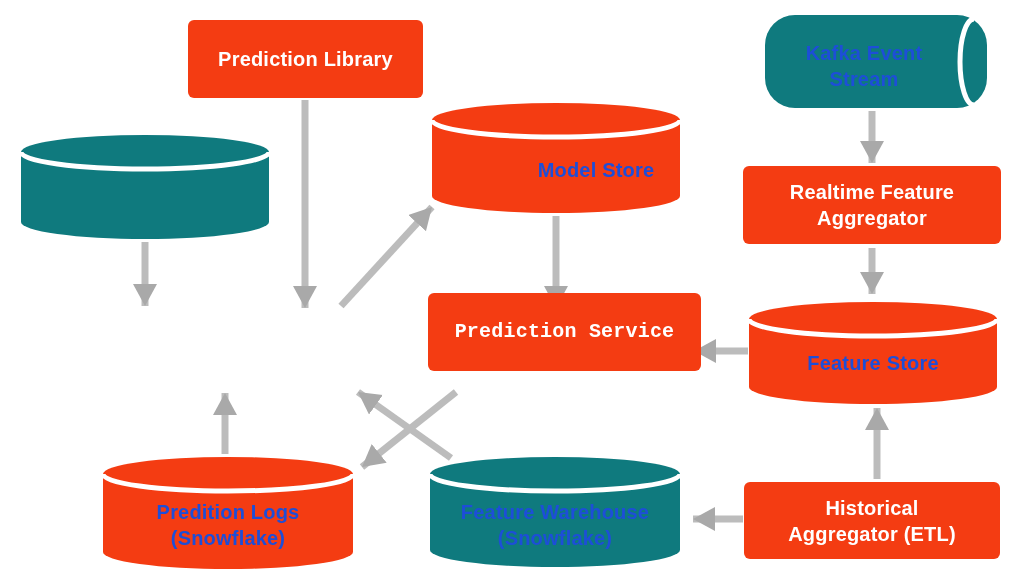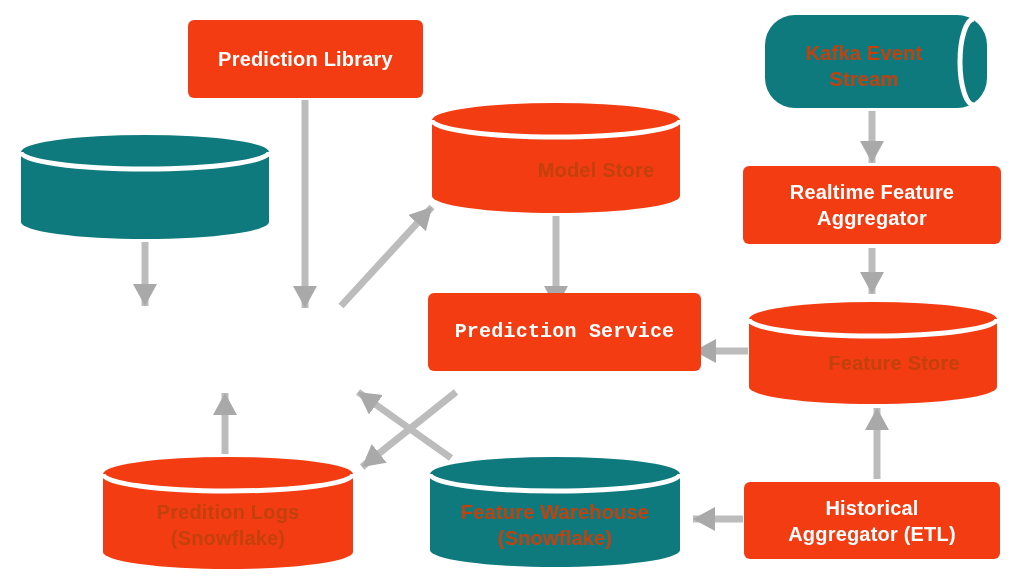--- a/index.html
+++ b/index.html
@@ -19,21 +19,21 @@
   .node{
     position:absolute;
     display:flex;align-items:center;justify-content:center;
     border-radius:6px;
     color:#ffffff;font-weight:700;font-size:20px;line-height:26px;
     text-align:center;white-space:pre-line;letter-spacing:0.2px;
   }
   .node.red{background:var(--red);}
   .cyl-label{
     position:absolute;
-    color:#c2410c;font-weight:700;font-size:20px;line-height:26px;
+    color:#1d4ed8;font-weight:700;font-size:20px;line-height:26px;
     text-align:center;white-space:pre-line;letter-spacing:0.2px;
   }
 </style>
 </head>
 <body>
 
 <div class="stage">
 
   <svg width="1024" height="584" viewBox="0 0 1024 584">
     <defs>
@@ -98,20 +98,20 @@
 
   <div class="node red" style="left:744px;top:482px;width:256px;height:77px;">Historical
 Aggregator (ETL)</div>
 
 
   <div class="cyl-label" style="left:432px;top:157px;width:248px;padding-left:40px;">Model Store</div>
 
   <div class="cyl-label" style="left:765px;top:40px;width:198px;">Kafka Event
 Stream</div>
 
-  <div class="cyl-label" style="left:749px;top:350px;width:248px;margin-left:21px;">Feature Store</div>
+  <div class="cyl-label" style="left:749px;top:350px;width:248px;">Feature Store</div>
 
   <div class="cyl-label" style="left:103px;top:499px;width:250px;">Predition Logs
 (Snowflake)</div>
 
   <div class="cyl-label" style="left:430px;top:499px;width:250px;">Feature Warehouse
 (Snowflake)</div>
 </div>
 
 </body></html>

